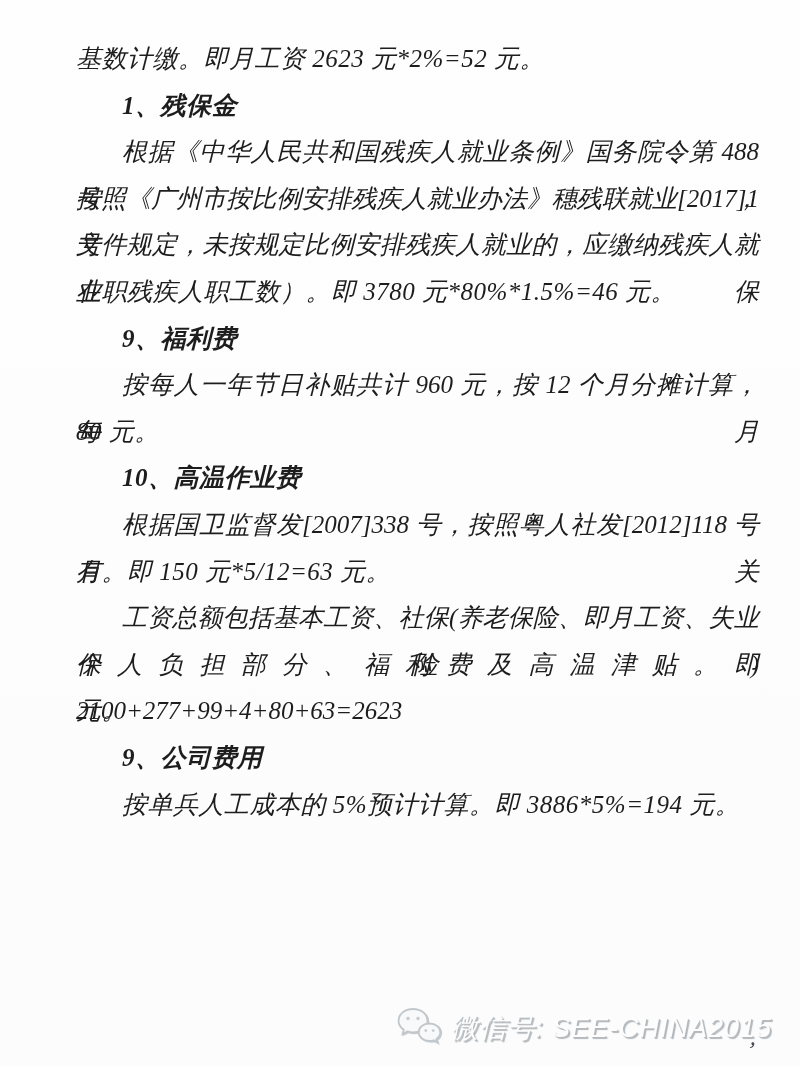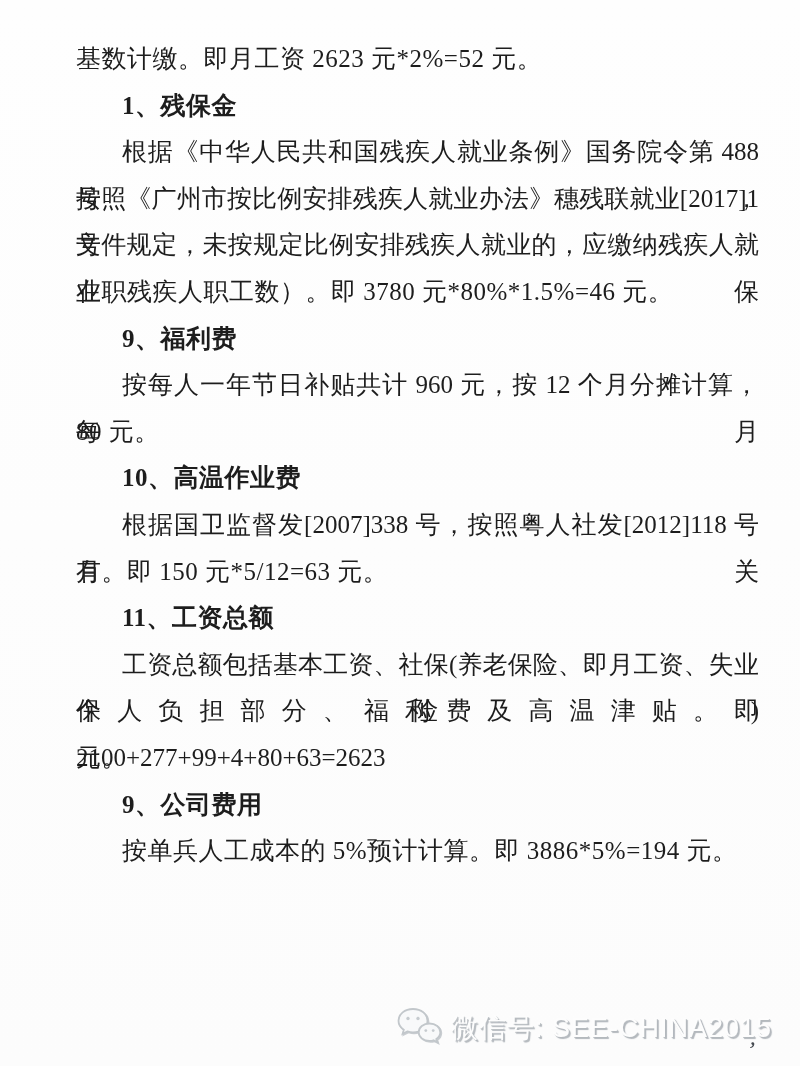--- a/index.html
+++ b/index.html
@@ -4,20 +4,21 @@
 <style>
   html, body { margin: 0; padding: 0; background: #ffffff; }
   .page {
     position: relative;
     width: 800px;
     height: 1066px;
     background: linear-gradient(180deg, #fefefe 0%, #fcfcfc 100%);
     font-family: "Liberation Serif", "DejaVu Serif", serif;
     color: #1d1d1d;
     overflow: hidden;
+    font-style: italic;
   }
   .content {
     position: absolute;
     top: 36px;
     left: 76px;
     width: 683px;
   }
   .line {
     height: 46.6px;
     line-height: 46.6px;
@@ -75,21 +76,20 @@
       <div class="line indent fill">根据《中华人民共和国残疾人就业条例》国务院令第 488 号，</div>
       <div class="line fill">按照《广州市按比例安排残疾人就业办法》穗残联就业[2017]1 号</div>
       <div class="line fill">文件规定，未按规定比例安排残疾人就业的，应缴纳残疾人就业保</div>
       <div class="line">在职残疾人职工数）。即 3780 元*80%*1.5%=46 元。</div>
       <div class="line heading indent">9、福利费</div>
       <div class="line indent fill">按每人一年节日补贴共计 960 元，按 12 个月分摊计算，每月</div>
       <div class="line">80 元。</div>
       <div class="line heading indent">10、高温作业费</div>
       <div class="line indent fill">根据国卫监督发[2007]338 号，按照粤人社发[2012]118 号有关</div>
       <div class="line">月。即 150 元*5/12=63 元。</div>
-      <div class="line heading indent">11、工资总额</div>
       <div class="line indent fill">工资总额包括基本工资、社保(养老保险、即月工资、失业保险)</div>
       <div class="line fill">个人负担部分、福利费及高温津贴。即 2100+277+99+4+80+63=2623</div>
       <div class="line">元。</div>
       <div class="line heading indent">9、公司费用</div>
       <div class="line indent">按单兵人工成本的 5%预计计算。即 3886*5%=194 元。</div>
     </div>
 
   <div class="watermark">
     <span class="wechat-icon">
       <svg width="46" height="40" viewBox="0 0 46 40" xmlns="http://www.w3.org/2000/svg">

